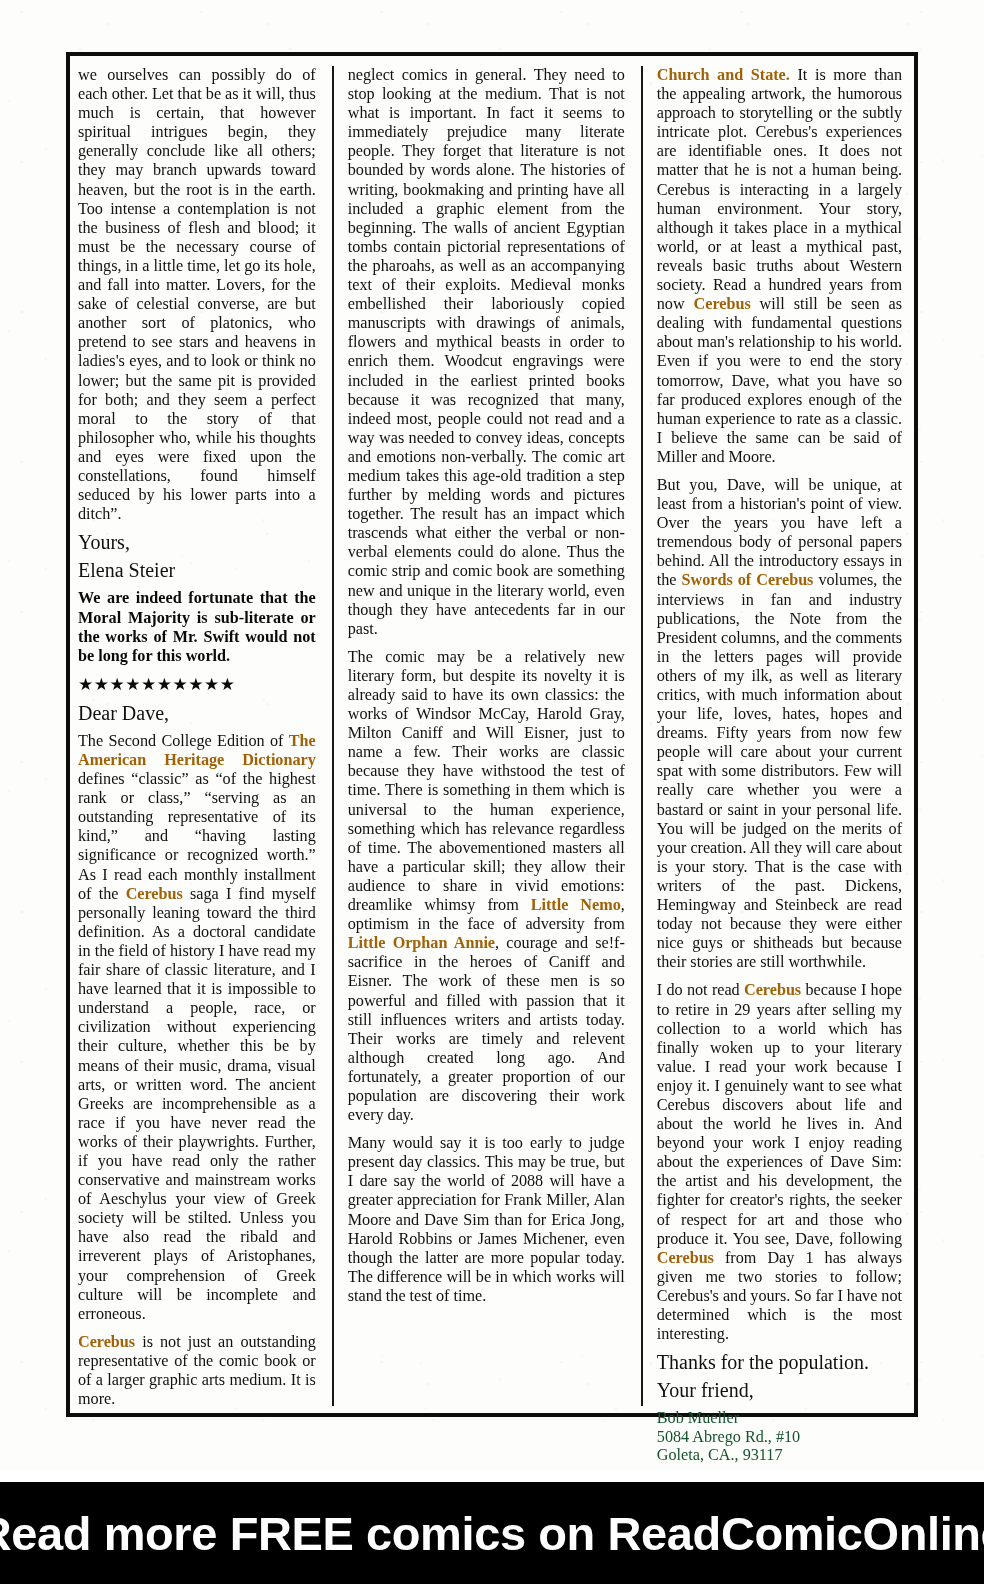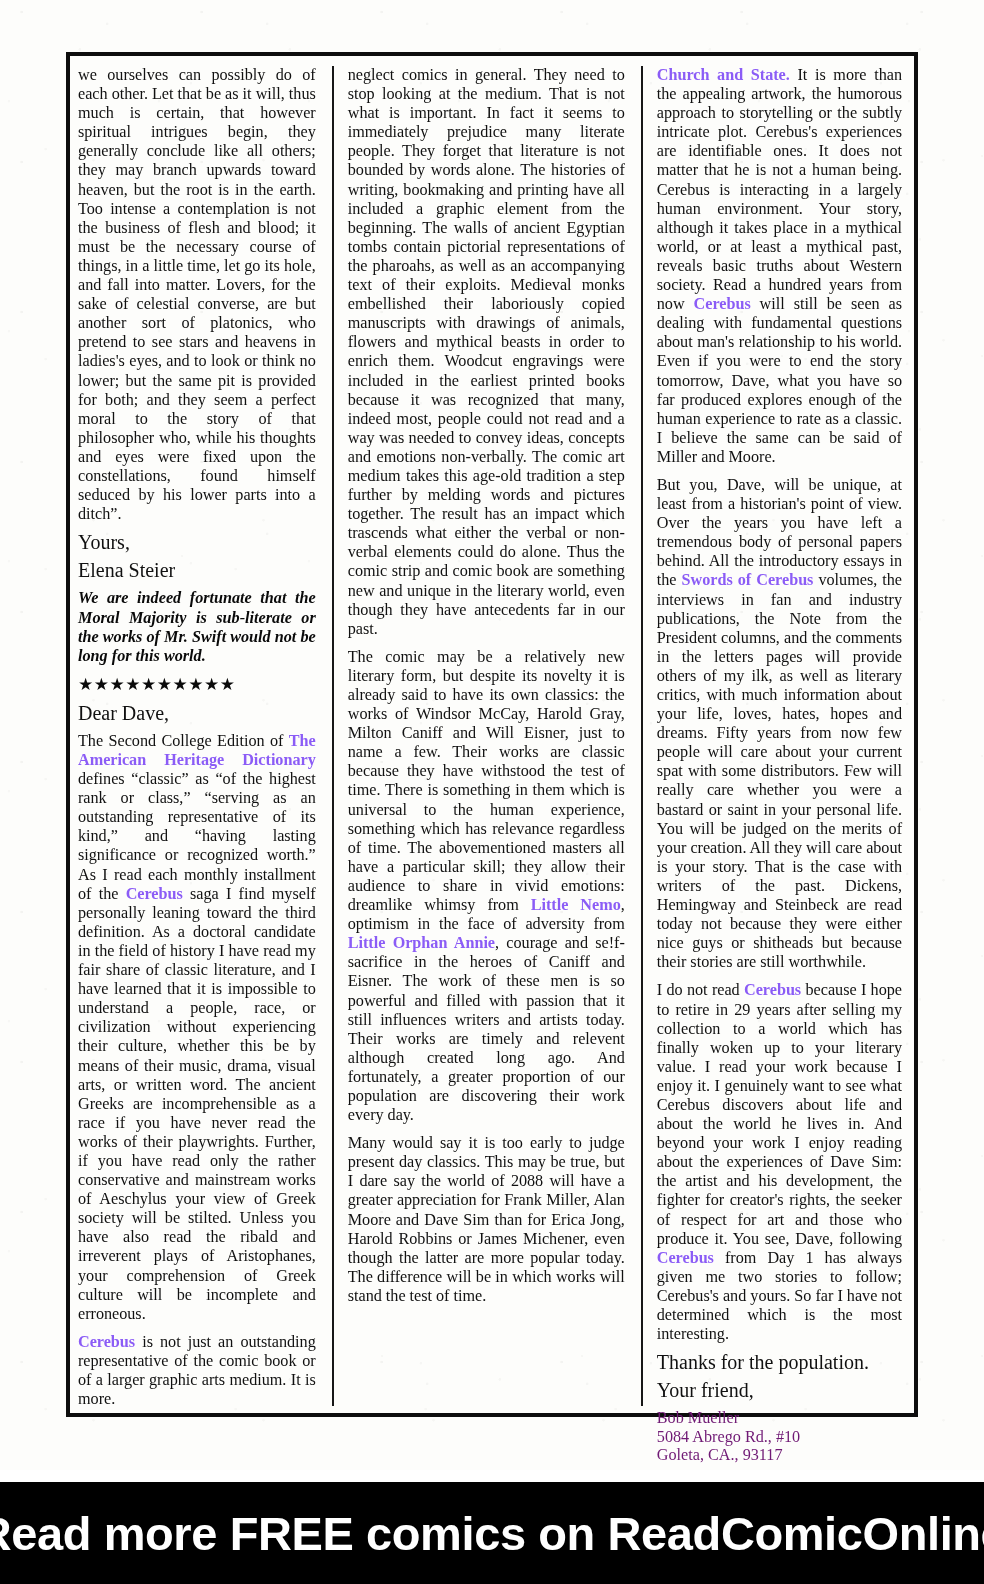--- a/index.html
+++ b/index.html
@@ -93,31 +93,30 @@
     text-align: left;
     color: #111111;
   }
   p.bold-reply {
     margin: 0 0 9px 0;
     font-size: 16.2px;
     line-height: 19.1px;
     text-align: justify;
     font-weight: bold;
     color: #0a0a0a;
-    font-style: italic;
   }
   p.bold-reply.flush { text-align: left; }
   p.address {
     margin: 0 0 9px 0;
     font-size: 16.2px;
     line-height: 18.4px;
     text-align: left;
-    color: #701a75;
-  }
-  b, .b { font-weight: bold; color: #8b5cf6; }
+    color: #14532d;
+  }
+  b, .b { font-weight: bold; color: #a16207; }
 
   .stars {
     margin: 6px 0 11px 0;
     font-size: 17px;
     line-height: 18px;
     letter-spacing: 0.5px;
     color: #0a0a0a;
     font-family: "DejaVu Sans", sans-serif;
     font-weight: bold;
   }

